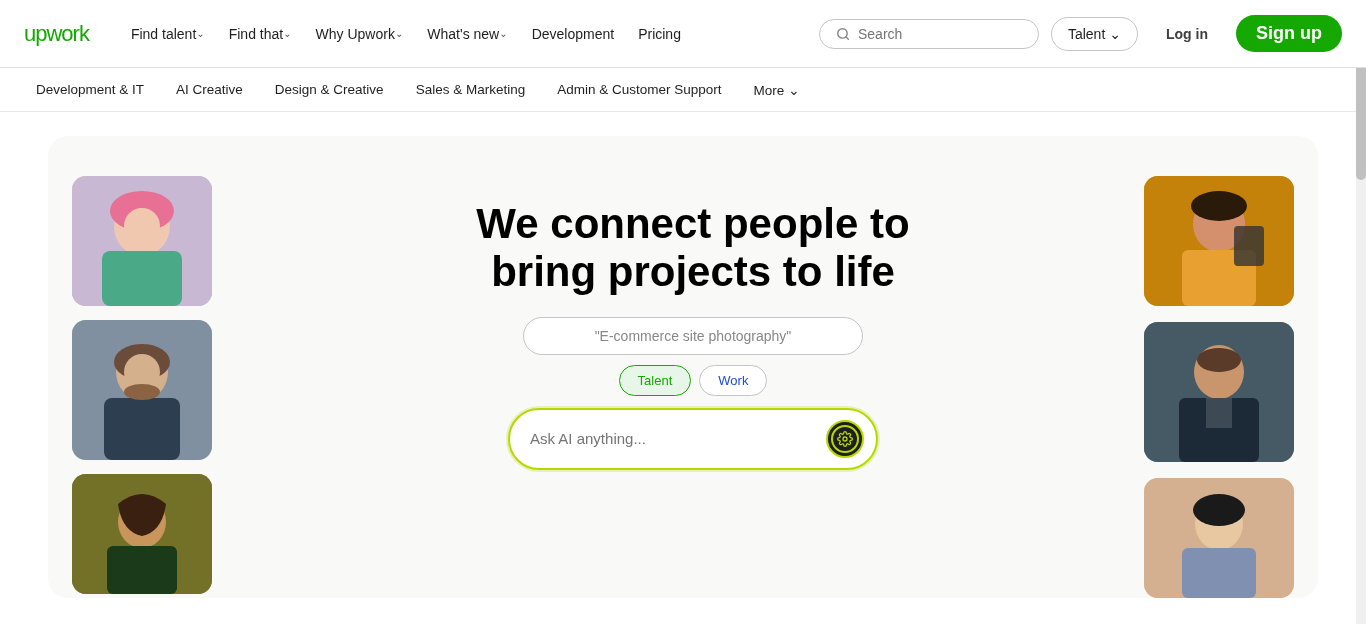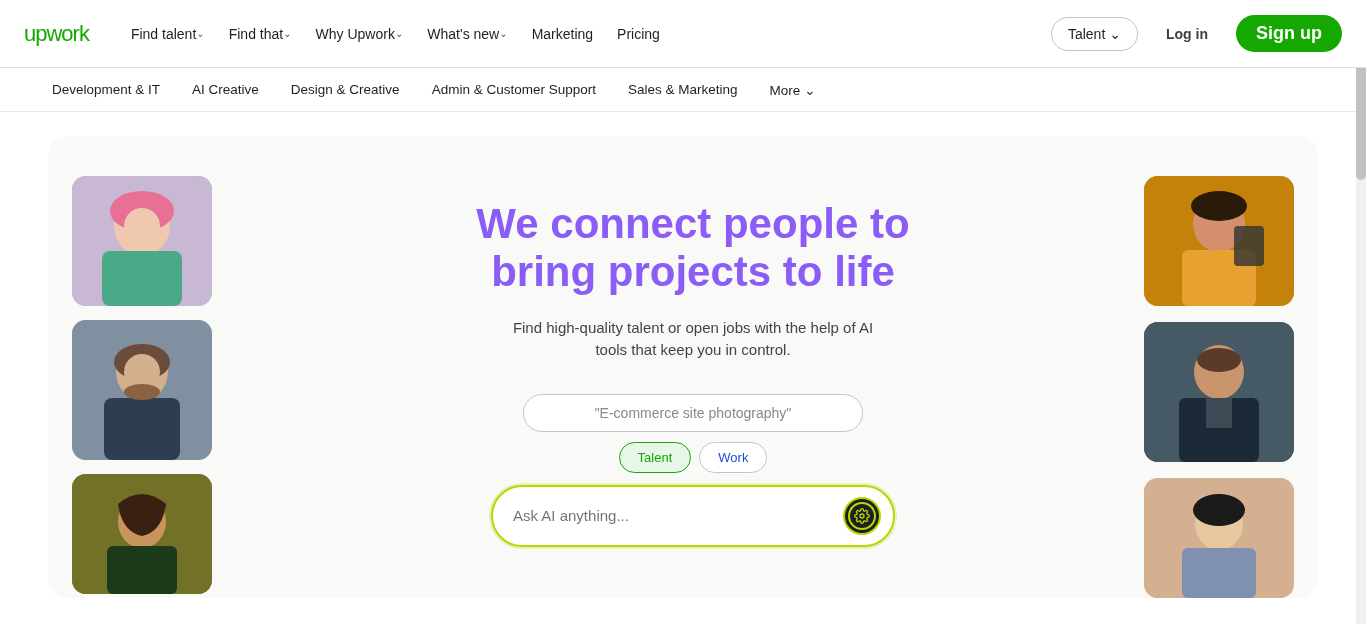--- a/index.html
+++ b/index.html
@@ -38,21 +38,21 @@
       padding: 8px 16px; font-size: 14px; font-weight: 600;
       color: #404040; cursor: pointer; background: none; border: none;
     }
     .signup-btn {
       padding: 8px 20px; font-size: 18px; font-weight: 600;
       color: #fff; background: #14a800; border: none; border-radius: 24px; cursor: pointer;
     }
 
     
     .secondary-nav {
-      display: flex; align-items: center; padding: 0 40px; height: 44px;
+      display: flex; align-items: center; padding: 0 24px; height: 44px;
       border-bottom: 1px solid #e8e8e8; background: #fff; gap: 8px;
     }
     .sec-nav-item {
       padding: 8px 12px; font-size: 13.5px; color: #1f1f1f;
       cursor: pointer; white-space: nowrap; border-radius: 4px; font-weight: 400;
     }
     .sec-nav-more { display: flex; align-items: flex-end; gap: 4px; }
 
     
     .hero-section {
@@ -82,21 +82,21 @@
       padding-top: 8px; flex-shrink: 0; align-items: flex-end;
     }
     .right-collage .photo-block { border-radius: 12px; }
 
     
     .hero-center {
       flex: 1; display: flex; flex-direction: column; align-items: center;
       text-align: center; padding: 32px 20px 32px 20px;
     }
     .hero-title {
-      font-size: 42px; font-weight: 900; color: #8b5cf6; line-height: 1.15;
+      font-size: 42px; font-weight: 900; color: #000000; line-height: 1.15;
       margin-bottom: 20px; max-width: 520px;
     }
     .hero-subtitle {
       font-size: 15px; color: #444; line-height: 1.5; margin-bottom: 32px; max-width: 380px;
     }
     .search-example {
       border: 1.5px solid #c5c5c5; border-radius: 24px; padding: 10px 22px;
       font-size: 14px; color: #888; background: #fff; margin-bottom: 10px;
       width: 340px; text-align: center;
     }
@@ -104,21 +104,21 @@
       display: flex; gap: 8px; margin-bottom: 12px;
     }
     .filter-pill {
       border: 1.5px solid #c5c5c5; border-radius: 20px; padding: 7px 18px;
       font-size: 13px; color: #1d4ed8; background: #fff; cursor: pointer;
     }
     .filter-pill.active { background: #e8f5e9; border-color: #14a800; color: #14a800; }
 
     .ai-search-bar {
       display: flex; align-items: center; border: 2.5px solid #b5d900; border-radius: 32px;
-      padding: 10px 12px 10px 20px; gap: 24px; width: 404px; background: #fff;
+      padding: 10px 12px 10px 20px; gap: 24px; width: 370px; background: #fff;
       box-shadow: 0 0 0 2px rgba(181,217,0,0.25);
     }
     .ai-search-bar input {
       border: none; outline: none; font-size: 15px; color: #888; flex: 1; background: transparent;
     }
     .ai-icon-btn {
       width: 38px; height: 38px; border-radius: 50%; background: #1f1f1f;
       display: flex; align-items: center; justify-content: center; cursor: pointer; flex-shrink: 0;
       border: 2.5px solid #b5d900;
     }
@@ -154,47 +154,54 @@
       </div>
       <div class="nav-item">
         <span>Why Upwork</span>
         <span class="chevron">⌄</span>
       </div>
       <div class="nav-item">
         <span>What's new</span>
         <span class="chevron">⌄</span>
       </div>
       <div class="nav-item enterprise">
-        <span>Marketing</span>
+        <span>Development</span>
       </div>
       <div class="nav-item pricing">
         <span>Pricing</span>
       </div>
     </div>
 
     <div class="nav-right">
+      <div class="search-bar">
+        <svg width="16" height="16" viewBox="0 0 24 24" fill="none" stroke="#888" stroke-width="2.5" stroke-linecap="round" stroke-linejoin="round">
+          <circle cx="11" cy="11" r="8"></circle>
+            <line x1="21" y1="21" x2="16.65" y2="16.65"></line>
+        </svg>
+        <input type="text" placeholder="Search" style="">
+      </div>
 
       <div class="talent-dropdown">
         <span>Talent</span>
         <span>⌄</span>
       </div>
 
       <button class="login-btn">Log in</button>
       <button class="signup-btn">Sign up</button>
     </div>
   </div>
 </nav>
 
 <nav>
   <div class="secondary-nav">
     <div class="sec-nav-item">Development &amp; IT</div>
     <div class="sec-nav-item">AI Creative</div>
     <div class="sec-nav-item">Design &amp; Creative</div>
+    <div class="sec-nav-item">Sales &amp; Marketing</div>
     <div class="sec-nav-item">Admin &amp; Customer Support</div>
-    <div class="sec-nav-item">Sales &amp; Marketing</div>
     <div class="sec-nav-item sec-nav-more">
       <span>More</span>
       <span>⌄</span>
     </div>
   </div>
 </nav>
 
 <section>
   <div class="hero-section">
     <div class="hero-card">
@@ -229,21 +236,20 @@
             <ellipse cx="70" cy="48" rx="24" ry="26" fill="#c8955c"></ellipse>
             <circle cx="70" cy="48" r="16" fill="#c8955c"></circle>
             <rect x="35" y="72" width="70" height="48" rx="6" fill="#1a3a1a"></rect>
             <path d="M46 30 Q70 10 94 30 Q90 58 70 62 Q50 58 46 30" fill="#3a2010"></path>
           </svg>
         </div>
       </div>
 
       <div class="hero-center">
         <h1 class="hero-title">We connect people to bring projects to life</h1>
-        <p class="hero-subtitle">Find high-quality talent or open jobs with the help of AI tools that keep you in control.</p>
 
         <div class="search-example">"E-commerce site photography"</div>
 
         <div class="filter-row">
           <div class="filter-pill active">Talent</div>
           <div class="filter-pill">Work</div>
         </div>
 
         <div class="ai-search-bar">
           <input type="text" placeholder="Ask AI anything..." style="">

